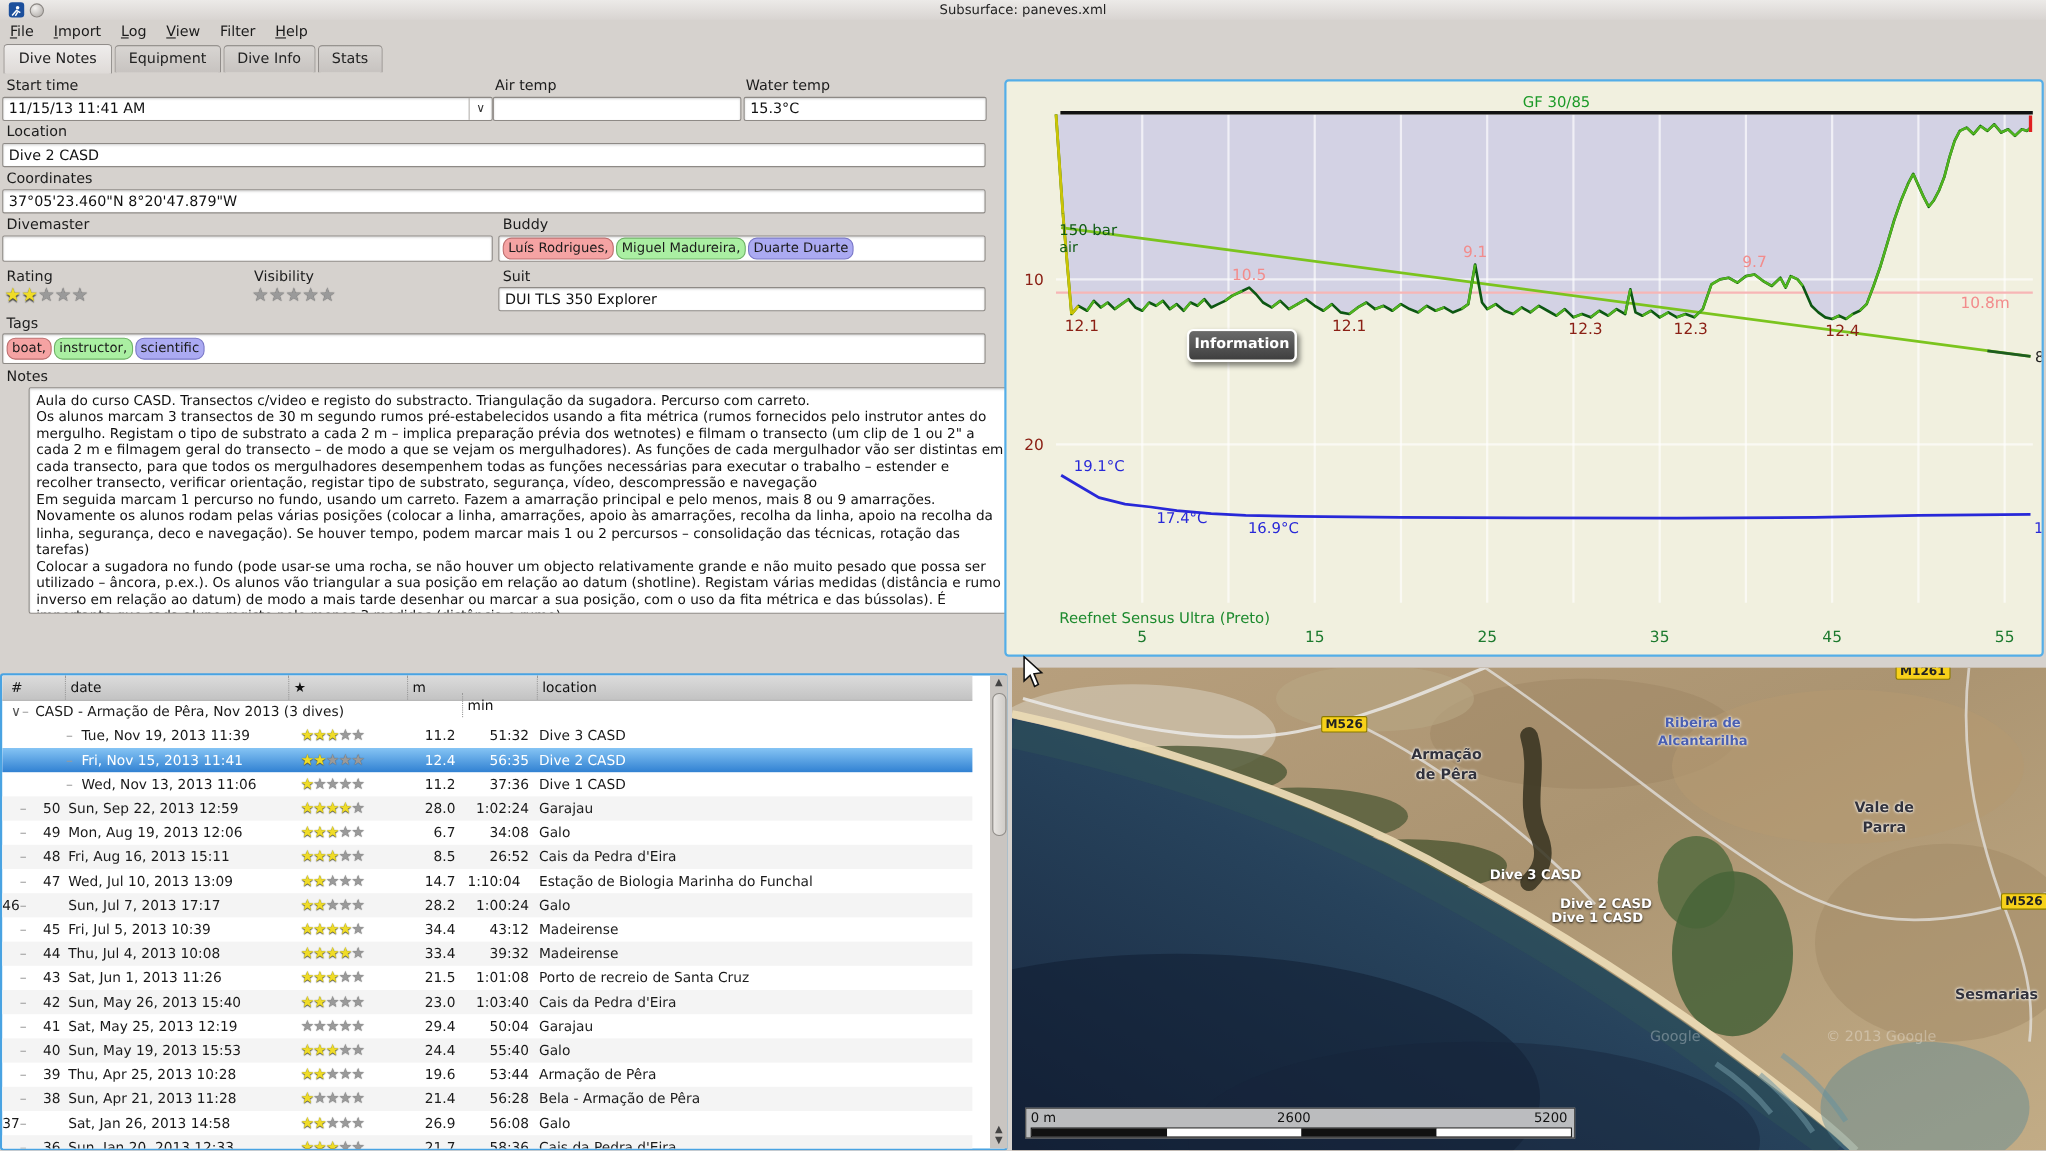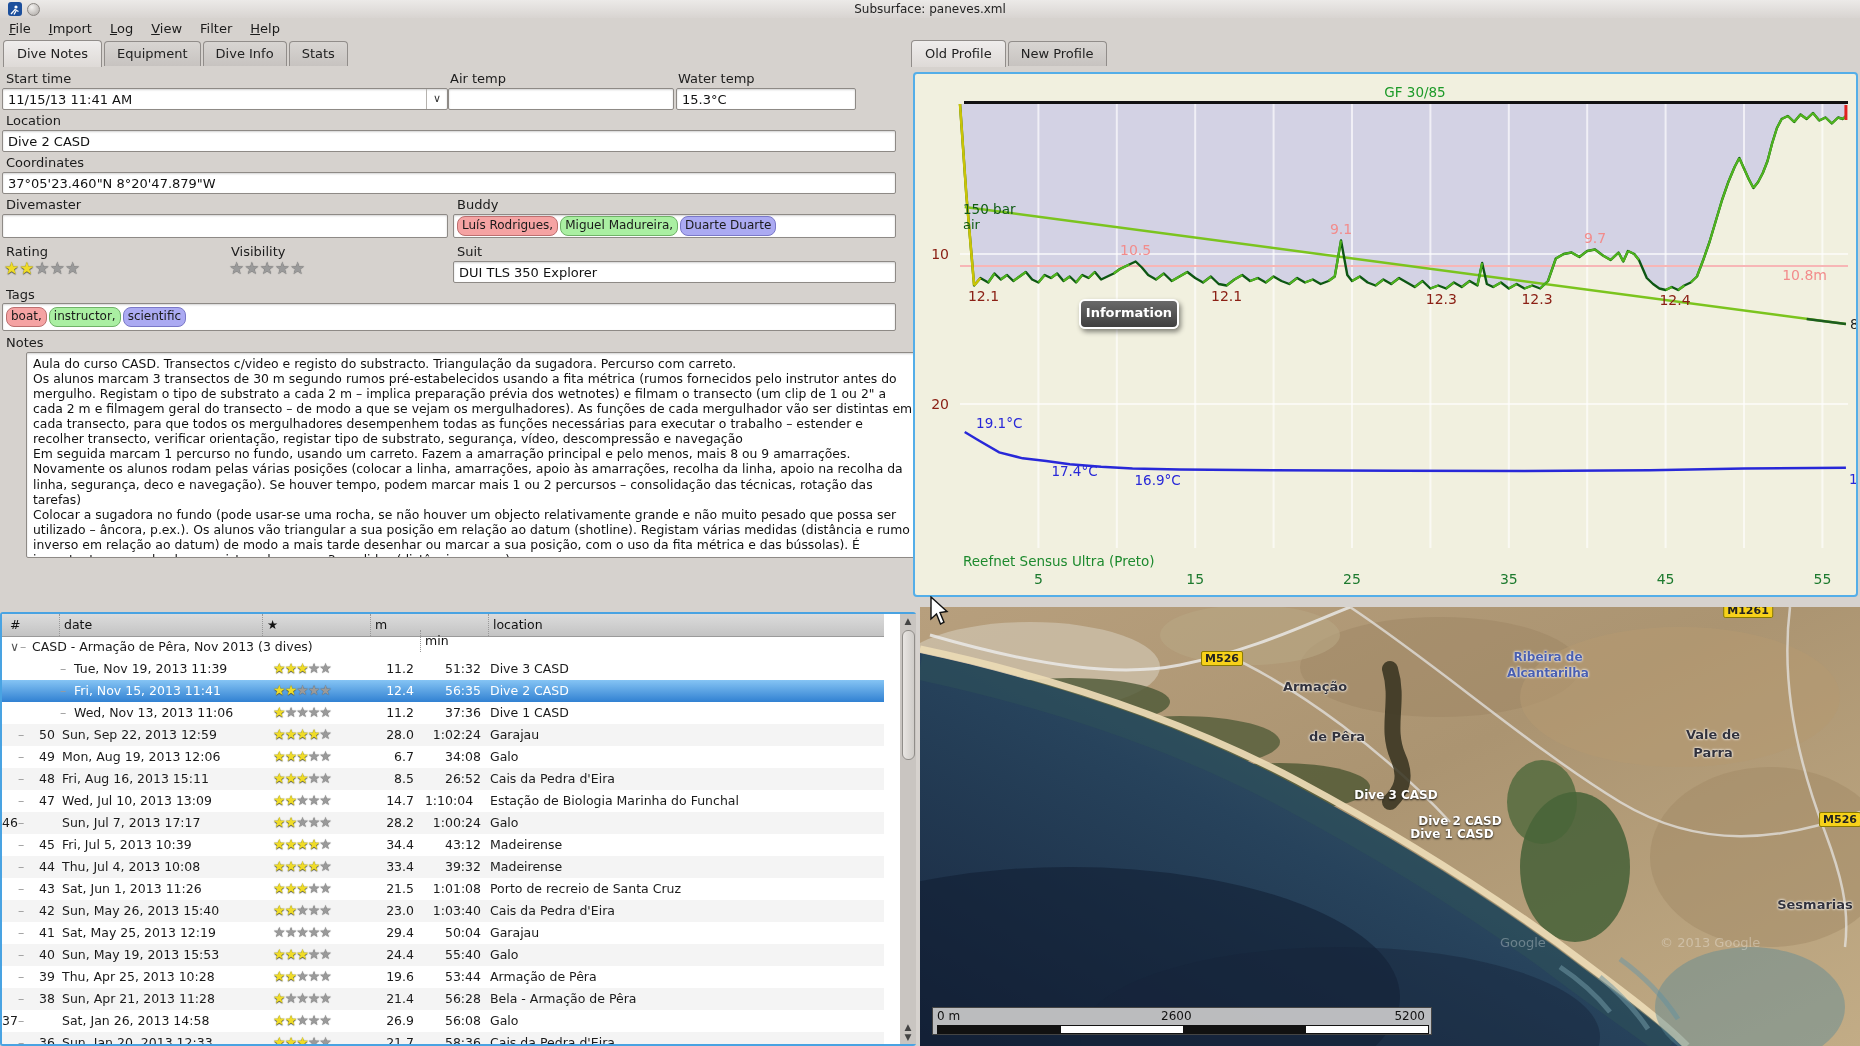--- a/index.html
+++ b/index.html
@@ -81,21 +81,21 @@
 
   <div class="abs" style="left:0;top:65px;width:900px;height:547px;">
     <div class="abs f-label" style="left:6px;top:6px;">Start time</div>
     <div class="abs f-input combo" style="left:2px;top:23px;width:446px;height:22px;padding:0;">
       <span class="val">11/15/13 11:41 AM</span>
       <span class="arrow">∨</span>
     </div>
     <div class="abs f-label" style="left:450px;top:6px;">Air temp</div>
     <input class="abs f-input" style="left: 448px; top: 23px; width: 226px;" value="">
     <div class="abs f-label" style="left:678px;top:6px;">Water temp</div>
-    <input class="abs f-input" style="left: 676px; top: 23px; width: 180px;" value="15.3°C">
+    <input class="abs f-input" style="left: 676px; top: 23px; width: 221px;" value="15.3°C">
 
     <div class="abs f-label" style="left:6px;top:48px;">Location</div>
     <input class="abs f-input" style="left: 2px; top: 65px; width: 894px;" value="Dive 2 CASD">
 
     <div class="abs f-label" style="left:6px;top:90px;">Coordinates</div>
     <input class="abs f-input" style="left: 2px; top: 107px; width: 894px;" value="37°05'23.460&quot;N 8°20'47.879&quot;W">
 
     <div class="abs f-label" style="left:6px;top:132px;">Divemaster</div>
     <input class="abs f-input" style="left: 2px; top: 149px; width: 446px; height: 24px;" value="">
     <div class="abs f-label" style="left:457px;top:132px;">Buddy</div>
@@ -311,21 +311,20 @@
 
   <div class="abs sb" style="left:900px;top:614px;width:16px;height:430px;">
     <div class="sb-arrow" style="margin-top:2px;">▲</div>
     <div class="sb-thumb abs" style="left:2px;top:16px;width:11px;height:128px;"></div>
     <div class="abs" style="left:0;bottom:2px;width:16px;">
       <div class="sb-arrow">▲</div>
       <div class="sb-arrow">▼</div>
     </div>
   </div>
 
-  <div class="abs" style="left:911px;top:40px;width:600px;height:26px;" id="right-tabs"><span class="tab active">Old Profile</span><span class="tab">New Profile</span></div>
 
   <div class="abs" id="profile">
     <svg id="chart-svg" width="941" height="521">
         <polygon points="45,30 45,30 51.272,120 59.112,211.5 65.384,204 73.224,208.5 79.49600000000001,199.5 85.768,205.5 92.03999999999999,201 98.312,207 104.584,202.5 110.856,198 117.128,205.5 123.4,208.5 129.672,201 135.94400000000002,204 142.216,199.5 148.488,207 154.76,202.5 161.03199999999998,208.5 167.304,201 173.576,204 179.84799999999998,198 186.12,205.5 192.392,202.5 198.66400000000002,199.5 204.93599999999998,195 214.344,190.5 220.61599999999999,187.5 226.888,193.5 233.16,201 241,205.5 248.84,199.5 256.68,207 264.52,202.5 272.36,198 280.2,204 288.03999999999996,208.5 295.88,202.5 303.71999999999997,210 311.56,211.5 319.4,205.5 327.24,201 335.08,207 342.92,204 350.76,208.5 358.6,202.5 366.44,207 374.28,210 382.12,204 389.96,208.5 397.8,205.5 405.64,210 413.48,207 419.75199999999995,202.5 426.024,166.5 432.296,201 437,207 444.84,202.5 452.68,208.5 460.52,211.5 468.36,205.5 476.2,210 484.03999999999996,204 491.88,208.5 499.71999999999997,213 507.56,207 515.4,214.5 523.24,211.5 531.0799999999999,214.5 538.9200000000001,208.5 546.76,213 554.5999999999999,207 562.4399999999999,211.5 567.1439999999999,189 571.848,210 578.12,213 585.96,208.5 593.8,214.5 601.64,210 609.48,214.5 617.3199999999999,211.5 625.16,214.5 633,207 640.84,184.5 648.68,180 656.52,178.5 664.36,183 672.2,177 680.04,175.5 687.88,181.5 695.72,186 703.56,178.5 708.2639999999999,187.5 712.968,177 719.24,180 723.944,186 731.784,204 738.056,210 744.328,214.5 750.6,216 756.872,213 763.1439999999999,216 769.416,211.5 775.688,208.5 781.96,202.5 788.232,186 794.5039999999999,168 800.7760000000001,147 807.048,126 813.3199999999999,108 819.592,93 824.296,84 829,94.5 833.704,105 838.408,114 843.112,108 847.816,99 852.52,87 857.2239999999999,69 861.928,54 866.632,45 872.904,42 879.176,48 885.448,40.5 891.72,45 897.992,39 904.2639999999999,46.5 910.5360000000001,43.5 916.808,49.5 923.0799999999999,43.5 927.784,45 930.92,42 930.92,30" fill="#d1d0e4" opacity="0.95"></polygon>
         <line x1="123.4" y1="30" x2="123.4" y2="474" stroke="#fff" stroke-width="2" opacity="0.65"></line>
         <line x1="201.8" y1="30" x2="201.8" y2="474" stroke="#fff" stroke-width="2" opacity="0.65"></line>
         <line x1="280.2" y1="30" x2="280.2" y2="474" stroke="#fff" stroke-width="2" opacity="0.65"></line>
         <line x1="358.6" y1="30" x2="358.6" y2="474" stroke="#fff" stroke-width="2" opacity="0.65"></line>
         <line x1="437" y1="30" x2="437" y2="474" stroke="#fff" stroke-width="2" opacity="0.65"></line>
         <line x1="515.4" y1="30" x2="515.4" y2="474" stroke="#fff" stroke-width="2" opacity="0.65"></line>
@@ -489,21 +488,21 @@
       <path d="M0,46 C140,76 270,122 375,178 C470,229 555,282 635,340 C695,385 738,416 762,439 L0,439 Z" fill="url(#seag)"></path>
       <path d="M0,60 C140,90 265,134 368,189 C462,239 548,292 628,350 C686,394 728,422 750,439" stroke="#2e5258" stroke-width="26" fill="none" opacity="0.5"></path>
       <ellipse cx="150" cy="390" rx="330" ry="130" fill="#0e1a2e" opacity="0.5"></ellipse>
       <ellipse cx="420" cy="430" rx="260" ry="90" fill="#16233a" opacity="0.45"></ellipse>
       <path d="M0,42 C142,72 272,118 378,174 C473,225 558,278 638,336 C698,381 742,413 767,439" stroke="#ead9b4" stroke-width="7" fill="none" opacity="0.95"></path>
       <path d="M640,360 q30,20 50,45 M680,370 q30,25 48,52 M700,352 q36,26 58,60" stroke="#6f97a4" stroke-width="5" fill="none" opacity="0.55"></path>
       <ellipse cx="830" cy="400" rx="95" ry="60" fill="#5c8a96" opacity="0.45"></ellipse>
     </svg>
     <div id="map-overlays">
         <div class="map-label" style="left: 395px; top: 72px;">Armação</div>
-        <div class="map-label" style="left: 417px; top: 90px; margin-top: 32px;">de Pêra</div>
+        <div class="map-label" style="left: 395px; top: 90px;">de Pêra</div>
         <div class="map-label water" style="left: 628px; top: 43px;">Ribeira de</div>
         <div class="map-label water" style="left: 628px; top: 59px;">Alcantarilha</div>
         <div class="map-label" style="left: 793px; top: 120px;">Vale de</div>
         <div class="map-label" style="left: 793px; top: 138px;">Parra</div>
         <div class="map-label" style="left: 895px; top: 290px;">Sesmarias</div>
         <div class="badge" style="left: 302px; top: 44px;">M526</div>
         <div class="badge" style="left: 828px; top: -4px;">M1261</div>
         <div class="badge" style="left: 920px; top: 205px;">M526</div>
         <div class="marker" style="left: 476px; top: 181px;">Dive 3 CASD</div>
         <div class="marker" style="left: 540px; top: 207px;">Dive 2 CASD</div>

